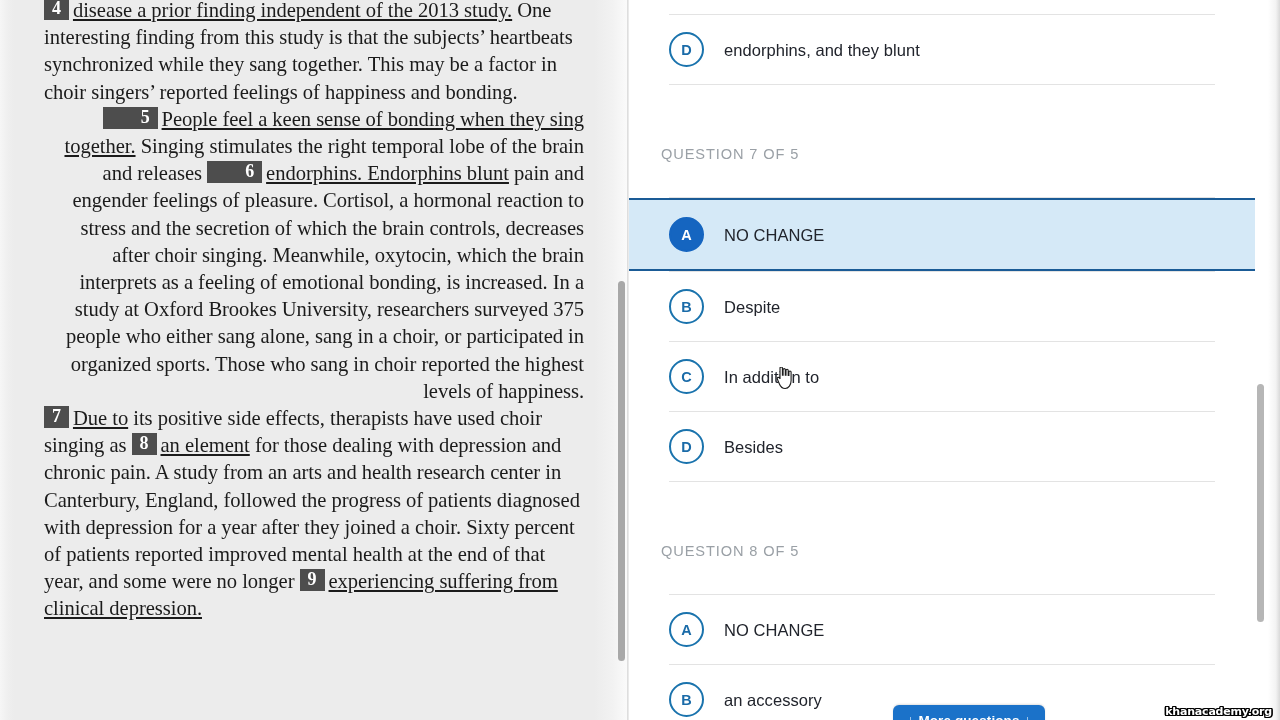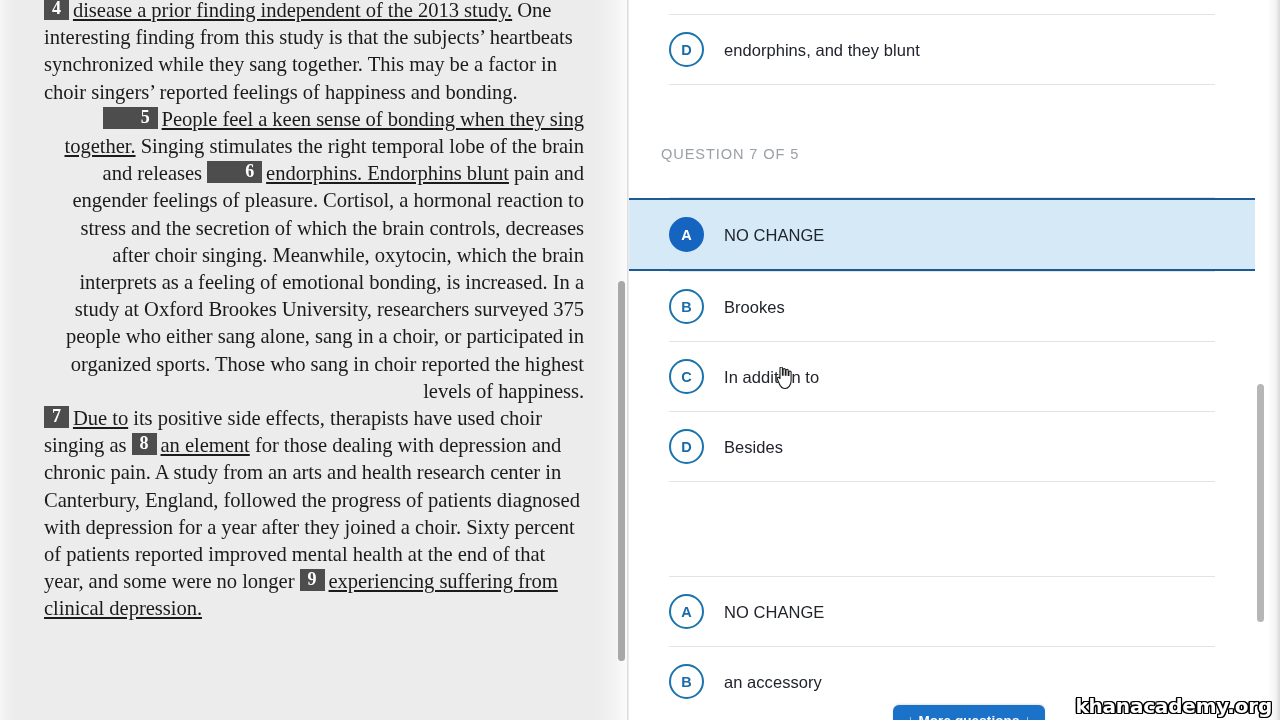--- a/index.html
+++ b/index.html
@@ -176,21 +176,21 @@
     letter-spacing: 0.1px;
     box-shadow: 0 -1px 2px rgba(0,0,0,0.12);
   }
   .more-btn .arrow { margin: 0 5px; font-size: 12px; }
 
   
   .watermark {
     position: absolute;
     right: 8px; bottom: 2px;
     font-family: "DejaVu Sans", sans-serif;
-    font-size: 20px;
+    font-size: 11px;
     font-weight: bold;
     color: #ffffff;
     text-shadow:
       -1.2px -1.2px 0 #000, 1.2px -1.2px 0 #000,
       -1.2px  1.2px 0 #000, 1.2px  1.2px 0 #000,
        0 -1.4px 0 #000, 0 1.4px 0 #000,
       -1.4px 0 0 #000, 1.4px 0 0 #000;
     letter-spacing: -0.2px;
   }
 
@@ -234,34 +234,35 @@
           <div class="q-label">QUESTION 7 OF 5</div>
           <div class="gap-md"></div>
           <div class="divider"></div>
           <div class="choice selected">
             <div class="bubble">A</div>
             <div class="choice-text">NO CHANGE</div>
           </div>
           <div class="divider"></div>
           <div class="choice">
             <div class="bubble">B</div>
-            <div class="choice-text">Brookes</div>
+            <div class="choice-text">Despite</div>
           </div>
           <div class="divider"></div>
           <div class="choice">
             <div class="bubble">C</div>
             <div class="choice-text">In addition to</div>
           </div>
           <div class="divider"></div>
           <div class="choice">
             <div class="bubble">D</div>
             <div class="choice-text">Besides</div>
           </div>
           <div class="divider"></div>
           <div class="gap-lg"></div>
+          <div class="q-label">QUESTION 8 OF 5</div>
           <div class="gap-md"></div>
           <div class="divider"></div>
           <div class="choice">
             <div class="bubble">A</div>
             <div class="choice-text">NO CHANGE</div>
           </div>
           <div class="divider"></div>
           <div class="choice">
             <div class="bubble">B</div>
             <div class="choice-text">an accessory</div>

